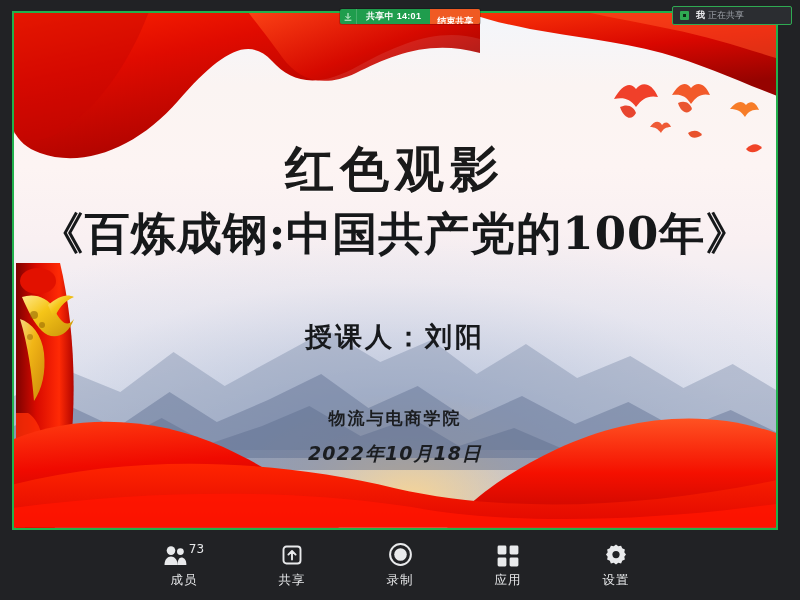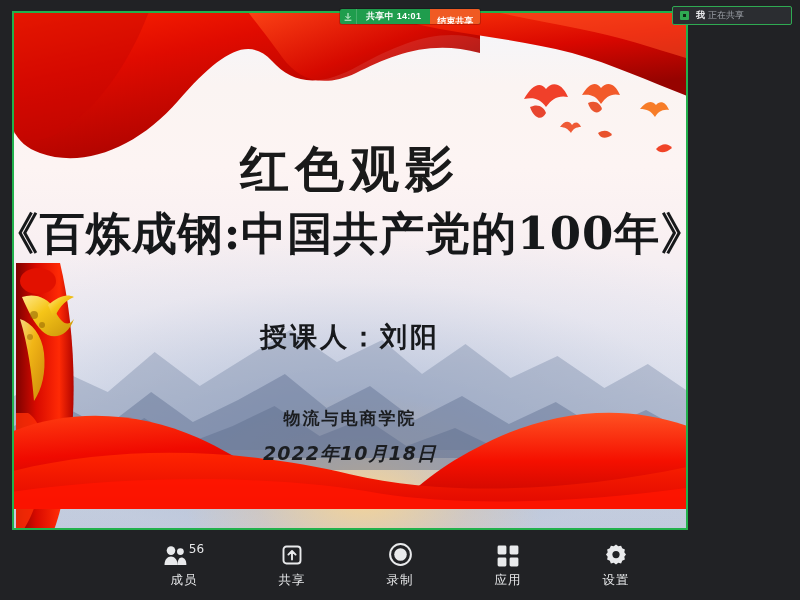--- a/index.html
+++ b/index.html
@@ -6,21 +6,21 @@
   html,body{margin:0;padding:0;}
   body{
     width:800px;height:600px;overflow:hidden;
     background:#212225;
     font-family:"Liberation Sans","DejaVu Sans",sans-serif;
     position:relative;
   }
 
   
   #share-frame{
-    position:absolute;left:12px;top:11px;width:676px;height:519px;
+    position:absolute;left:12px;top:11px;width:766px;height:519px;
     border:2px solid #22b14c;
     box-sizing:border-box;
     overflow:hidden;
   }
   #slide{
     position:absolute;inset:0;
     overflow:hidden;
     background:
       
       radial-gradient(ellipse 240px 140px at 52% 94%, rgba(255,214,140,.85) 0%, rgba(255,200,130,.25) 45%, rgba(255,255,255,0) 75%),
@@ -345,21 +345,21 @@
 
 
   <div class="tool">
     <div class="glyph icon-wrap">
       <svg width="24" height="22" viewBox="0 0 24 22" aria-hidden="true">
         <circle cx="7" cy="5.6" r="4.3" fill="#e9eaec"></circle>
         <circle cx="16.4" cy="6.6" r="3.4" fill="#e9eaec"></circle>
         <path d="M0.5 20 C0.5 14.3 3.6 11.4 7 11.4 C10.4 11.4 13.5 14.3 13.5 20 Z" fill="#e9eaec"></path>
         <path d="M13.2 20 C13.6 15.3 15.2 12.6 17.4 12.6 C20 12.6 22.4 14.9 22.4 20 Z" fill="#e9eaec"></path>
       </svg>
-      <span class="badge-count">56</span>
+      <span class="badge-count">73</span>
     </div>
     <span class="label">成员</span>
   </div>
 
   <div class="tool">
     <div class="glyph">
       <svg width="24" height="24" viewBox="0 0 24 24" aria-hidden="true">
         <rect x="3.5" y="3.5" width="17" height="17" rx="3" fill="none" stroke="#e9eaec" stroke-width="1.9"></rect>
         <path d="M12 16.6 L12 8.2 M8.4 11.6 L12 8 L15.6 11.6" stroke="#e9eaec" stroke-width="1.9" fill="none" stroke-linecap="round" stroke-linejoin="round"></path>
       </svg>

